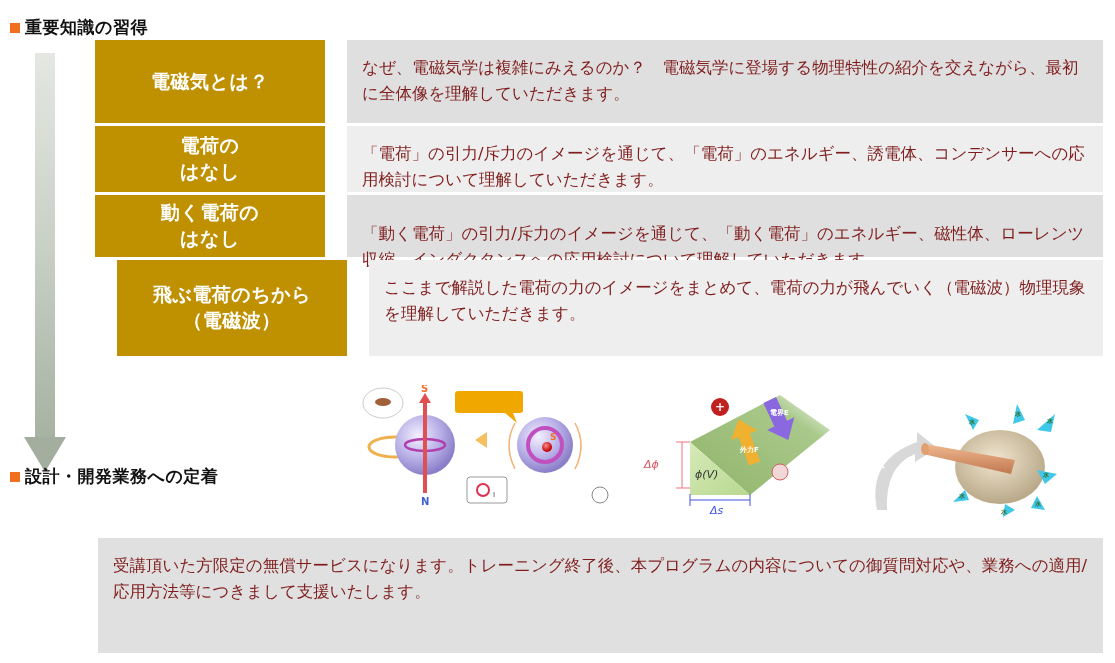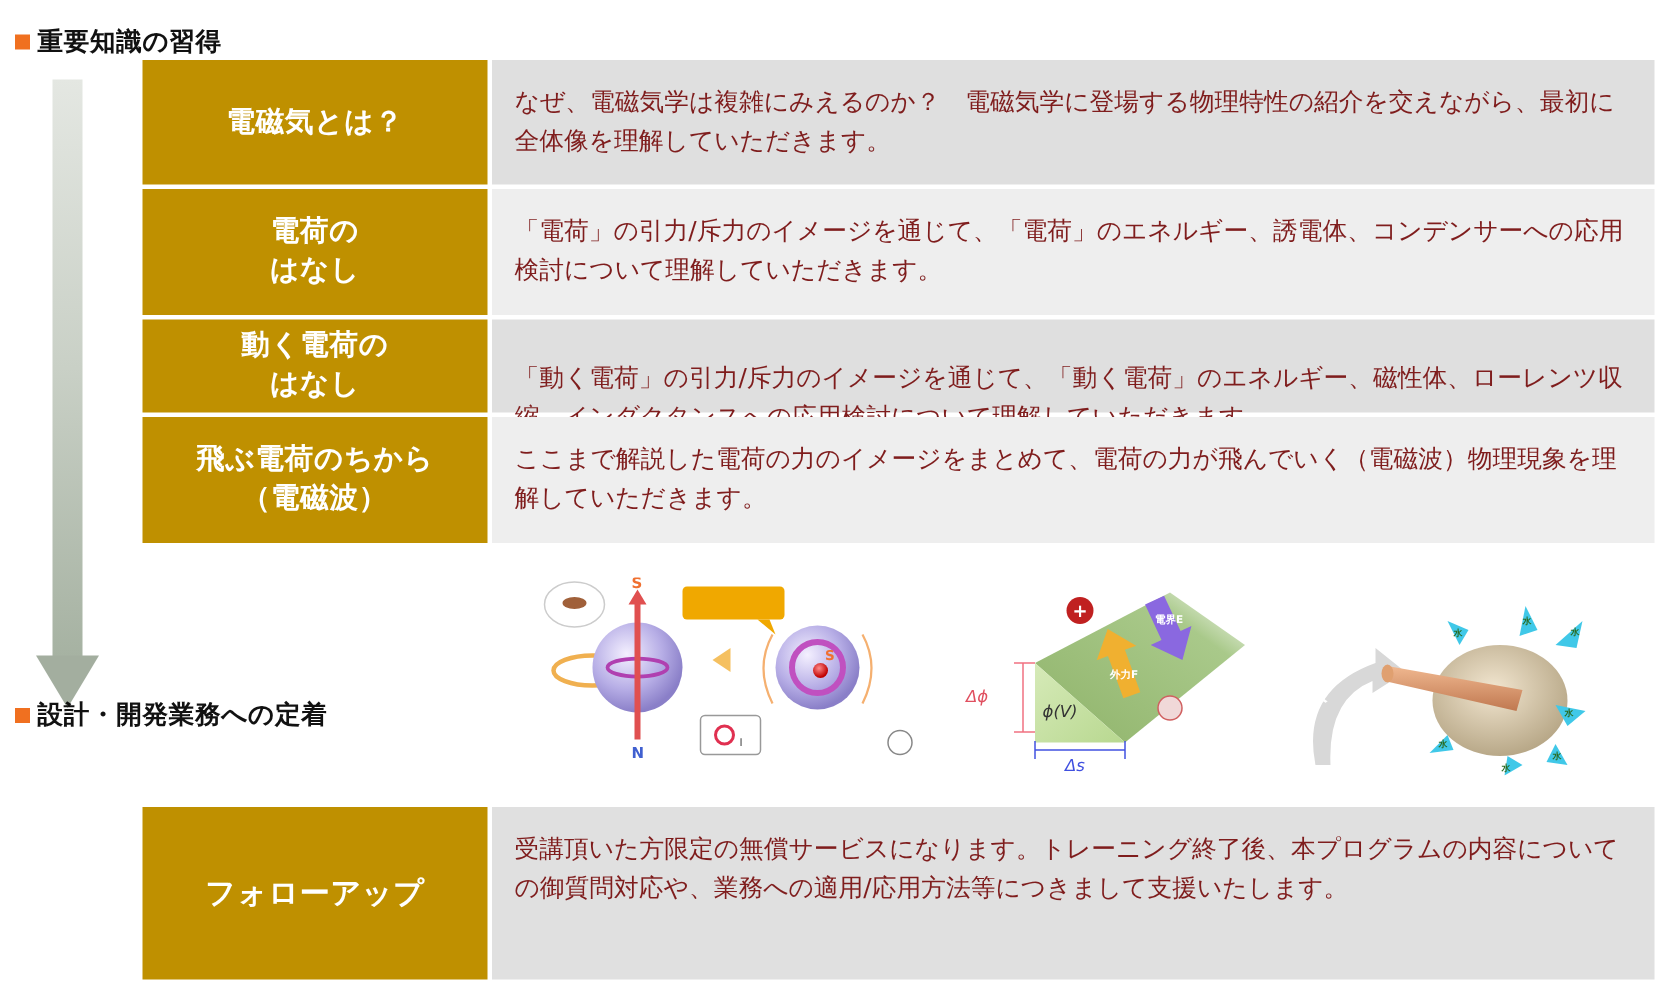--- a/index.html
+++ b/index.html
@@ -21,36 +21,36 @@
       background: linear-gradient(to bottom, #e4e7e2 0%, #c9d0c6 50%, #a6b2a2 100%);
     }
     .flow-arrow .head {
       position: absolute; left: 0; top: 384px; width: 0; height: 0;
       border-left: 21px solid transparent; border-right: 21px solid transparent;
       border-top: 35px solid #a3ae9f;
     }
 
     
     .topic-table { position: absolute; left: 95px; top: 40px; width: 1008px; }
-    .topic-row { display: flex; margin-bottom: 3px; }
+    .topic-row { display: flex; margin-bottom: 3px; gap: 19px; }
     .topic-title {
       width: 230px; background: #bf9000; color: #fff; font-weight: bold; font-size: 19px;
       display: flex; align-items: center; justify-content: center; text-align: center;
       line-height: 1.35; white-space: pre-line; letter-spacing: 0.5px;
     }
     .topic-desc {
       flex: 1; margin-left: 3px; padding: 15px 14px 0 15px; font-size: 16.5px; line-height: 1.55;
       color: #7f1d1d;
     }
     .topic-row:nth-child(odd) .topic-desc { background: #dfdfdf; }
     .topic-row:nth-child(even) .topic-desc { background: #eeeeee; }
     .row-h1 { height: 83px; }
-    .row-h2 { height: 84px; }
+    .row-h2 { height: 66px; }
     .row-h3 { height: 62px; }
-    .row-h4 { height: 84px; }
+    .row-h4 { height: 96px; margin-left: 22px; }
     .row-h3 .topic-desc { padding-top: 26px; }
 
     
     .illus { position: absolute; }
     #illus-spin { left: 355px; top: 385px; width: 260px; height: 125px; }
     #illus-potential { left: 640px; top: 390px; width: 200px; height: 125px; }
     #illus-sponge { left: 865px; top: 392px; width: 215px; height: 125px; }
 
     
     .follow-row { position: absolute; left: 95px; top: 538px; width: 1008px; height: 115px; display: flex; }
@@ -207,15 +207,14 @@
     </g>
   </svg>
 </div>
 
 <div id="heading-2" class="section-heading">
   <span class="bullet"></span>
   <span>設計・開発業務への定着</span>
 </div>
 
 <div class="follow-row">
-  <div class="topic-title">フォローアップ</div>
   <div class="topic-desc">受講頂いた方限定の無償サービスになります。トレーニング終了後、本プログラムの内容についての御質問対応や、業務への適用/応用方法等につきまして支援いたします。</div>
 </div>
 
 </body></html>

